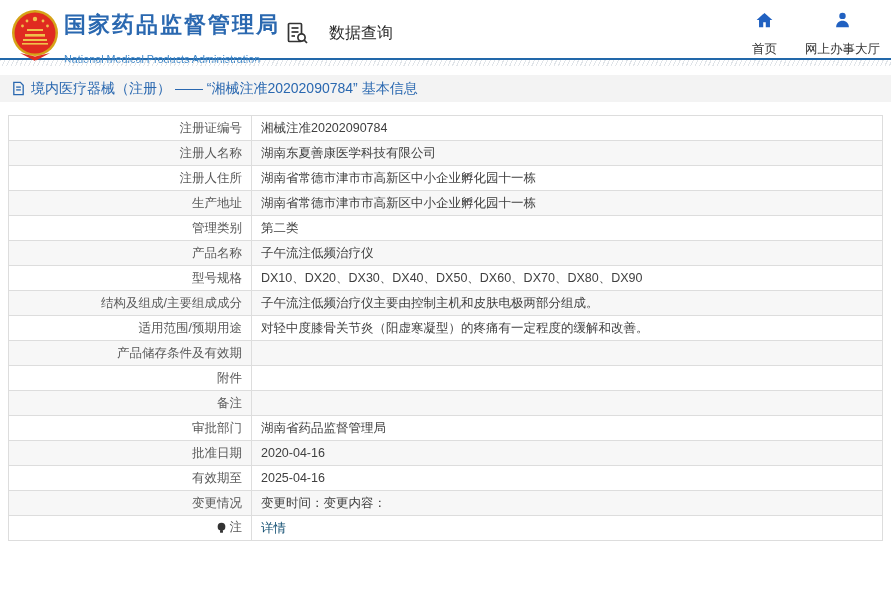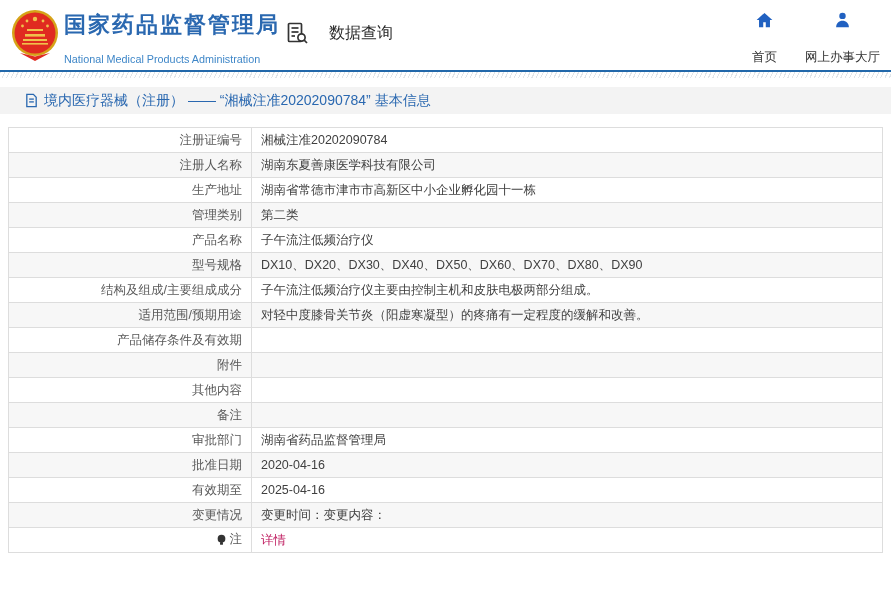--- a/index.html
+++ b/index.html
@@ -1,49 +1,49 @@
 <!DOCTYPE html>
 <html><head>
 <meta charset="utf-8">
 <style>
   * { margin:0; padding:0; box-sizing:border-box; }
   html,body { width:891px; background:#fff; font-family:"Liberation Sans","DejaVu Sans",sans-serif; }
   body { height:596px; overflow:hidden; }
 
   
-  .header { position:relative; height:70px; background:#fff; }
+  .header { position:relative; height:58px; background:#fff; }
   .logo { position:absolute; left:10px; top:9px; width:50px; height:53px; }
   .org-titles { position:absolute; left:64px; top:12px; }
   .org-cn { font-size:22px; font-weight:bold; color:#2a68b0; letter-spacing:2px; line-height:1.2; }
   .org-en { font-size:10.8px; color:#3f87c8; margin-top:15px; }
   .data-query { position:absolute; left:285px; top:21px; display:flex; align-items:center; gap:20px; cursor:pointer; }
   .data-query .dq-label { font-size:16px; color:#2b2b2b; font-weight:500; }
   .top-nav { position:absolute; right:11px; top:11px; display:flex; gap:28px; }
-  .nav-item { display:flex; flex-direction:column; align-items:center; gap:20px; cursor:pointer;justify-content:flex-end; }
+  .nav-item { display:flex; flex-direction:column; align-items:center; gap:12px; cursor:pointer;justify-content:flex-end; }
   .nav-item .nav-label { font-size:12.5px; color:#333; }
 
   
   .blue-line { height:2px; background:#2268aa; }
   .hatch { height:6px; background:repeating-linear-gradient(115deg,#d9dee3 0 1px,transparent 1px 4px); opacity:.8; }
 
   
   .crumb-gap { height:9px; }
-  .breadcrumb { height:27px; background:#f3f3f3; display:flex; align-items:center; padding-left:24px; gap:5px; }
+  .breadcrumb { height:27px; background:#f3f3f3; display:flex; align-items:center; padding-left:11px; gap:5px; }
   .breadcrumb .crumb-text { font-size:14px; color:#2a68b0; }
 
   
   .table-wrap { margin:13px 8px 0 8px; }
   table { width:875px; border-collapse:collapse; table-layout:fixed; }
   td { border:1px solid #ddd; height:25px; padding:2px 9px; font-size:12.5px; vertical-align:middle; }
   td.label-cell { width:243px; text-align:right; color:#595959; }
   td.value-cell { color:#404040; }
   tr:nth-child(even) td { background:#f7f7f7; }
   tr:nth-child(odd) td { background:#fff; }
   .label-with-icon { display:inline-flex; align-items:center; gap:3px; }
-  a.details-link { color:#be185d; text-decoration:none; cursor:pointer; }
+  a.details-link { color:#0c4a6e; text-decoration:none; cursor:pointer; }
   .bulb-svg { vertical-align:-1px; }
 </style>
 </head>
 <body>
 
 <div class="header">
   <svg class="logo" viewBox="0 0 50 53">
     <circle cx="25" cy="24" r="23" fill="#d6a318"></circle>
     <circle cx="25" cy="24" r="20.5" fill="#e02b20"></circle>
     <circle cx="25" cy="10" r="2.2" fill="#f0c24b"></circle>
@@ -110,20 +110,24 @@
     <tbody>
         <tr>
           <td class="label-cell">注册证编号</td>
           <td class="value-cell">湘械注准20202090784</td>
         </tr>
         <tr>
           <td class="label-cell">注册人名称</td>
           <td class="value-cell">湖南东夏善康医学科技有限公司</td>
         </tr>
         <tr>
+          <td class="label-cell">注册人住所</td>
+          <td class="value-cell">湖南省常德市津市市高新区中小企业孵化园十一栋</td>
+        </tr>
+        <tr>
           <td class="label-cell">生产地址</td>
           <td class="value-cell">湖南省常德市津市市高新区中小企业孵化园十一栋</td>
         </tr>
         <tr>
           <td class="label-cell">管理类别</td>
           <td class="value-cell">第二类</td>
         </tr>
         <tr>
           <td class="label-cell">产品名称</td>
           <td class="value-cell">子午流注低频治疗仪</td>
@@ -139,24 +143,20 @@
         <tr>
           <td class="label-cell">适用范围/预期用途</td>
           <td class="value-cell">对轻中度膝骨关节炎（阳虚寒凝型）的疼痛有一定程度的缓解和改善。</td>
         </tr>
         <tr>
           <td class="label-cell">产品储存条件及有效期</td>
           <td class="value-cell"></td>
         </tr>
         <tr>
           <td class="label-cell">附件</td>
-          <td class="value-cell"></td>
-        </tr>
-        <tr>
-          <td class="label-cell">其他内容</td>
           <td class="value-cell"></td>
         </tr>
         <tr>
           <td class="label-cell">备注</td>
           <td class="value-cell"></td>
         </tr>
         <tr>
           <td class="label-cell">审批部门</td>
           <td class="value-cell">湖南省药品监督管理局</td>
         </tr>

